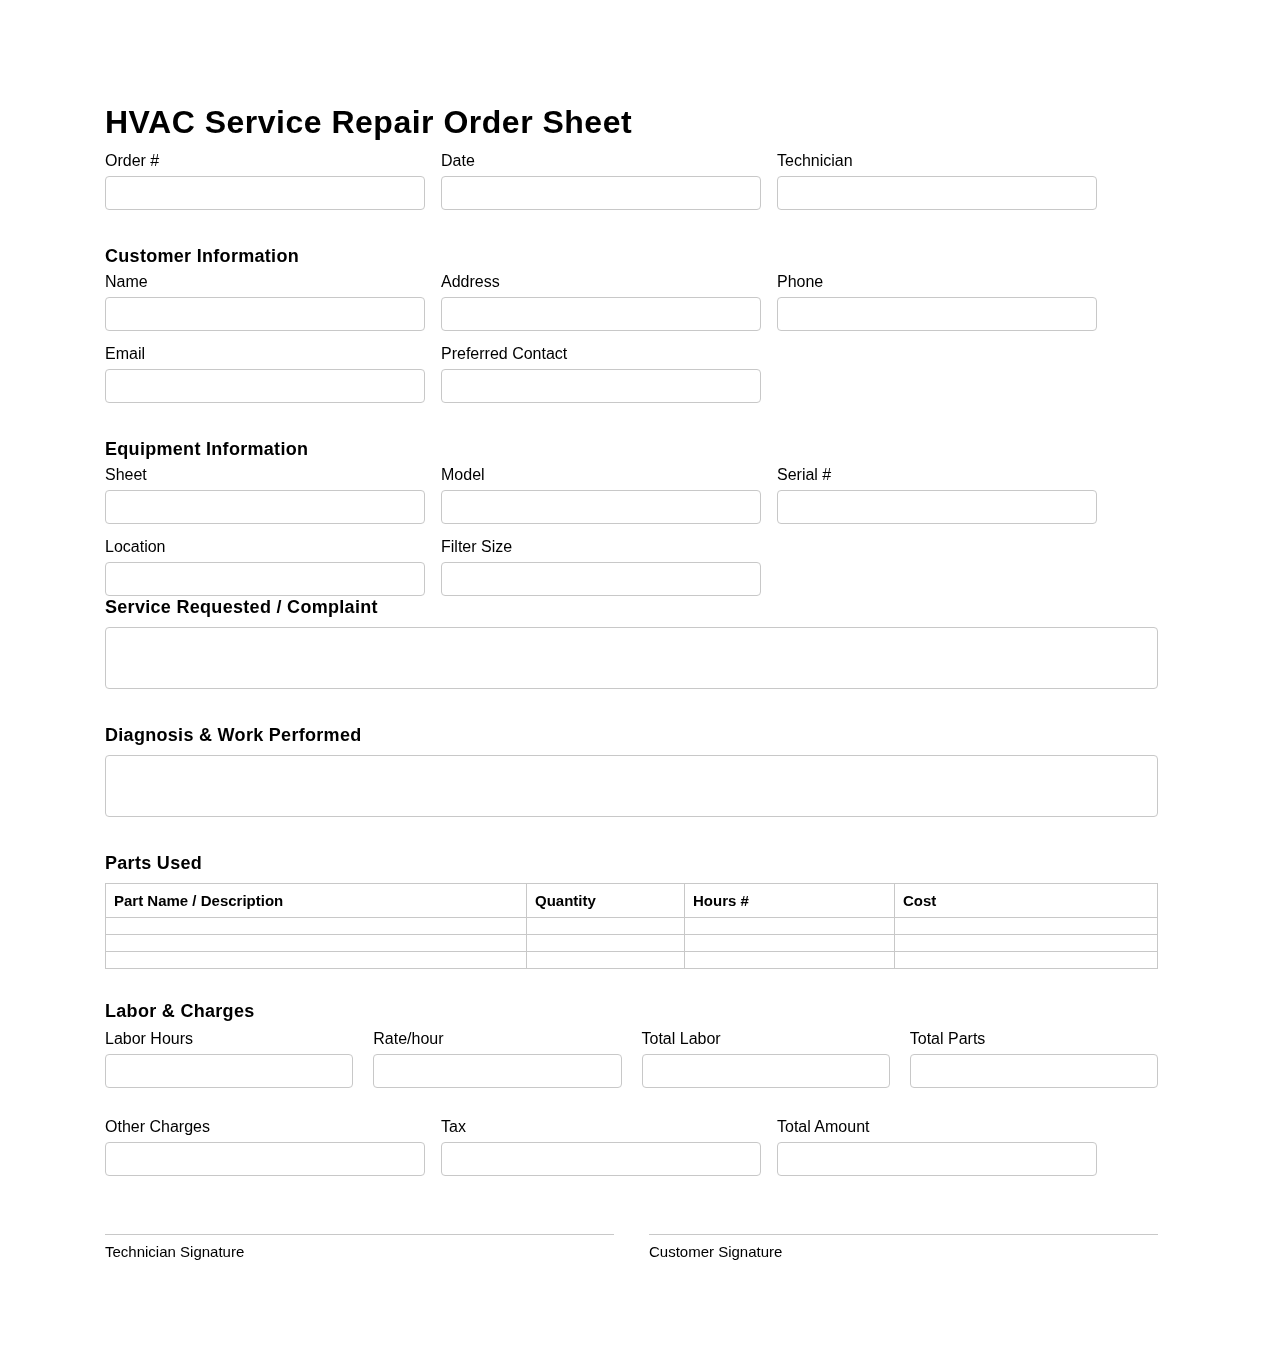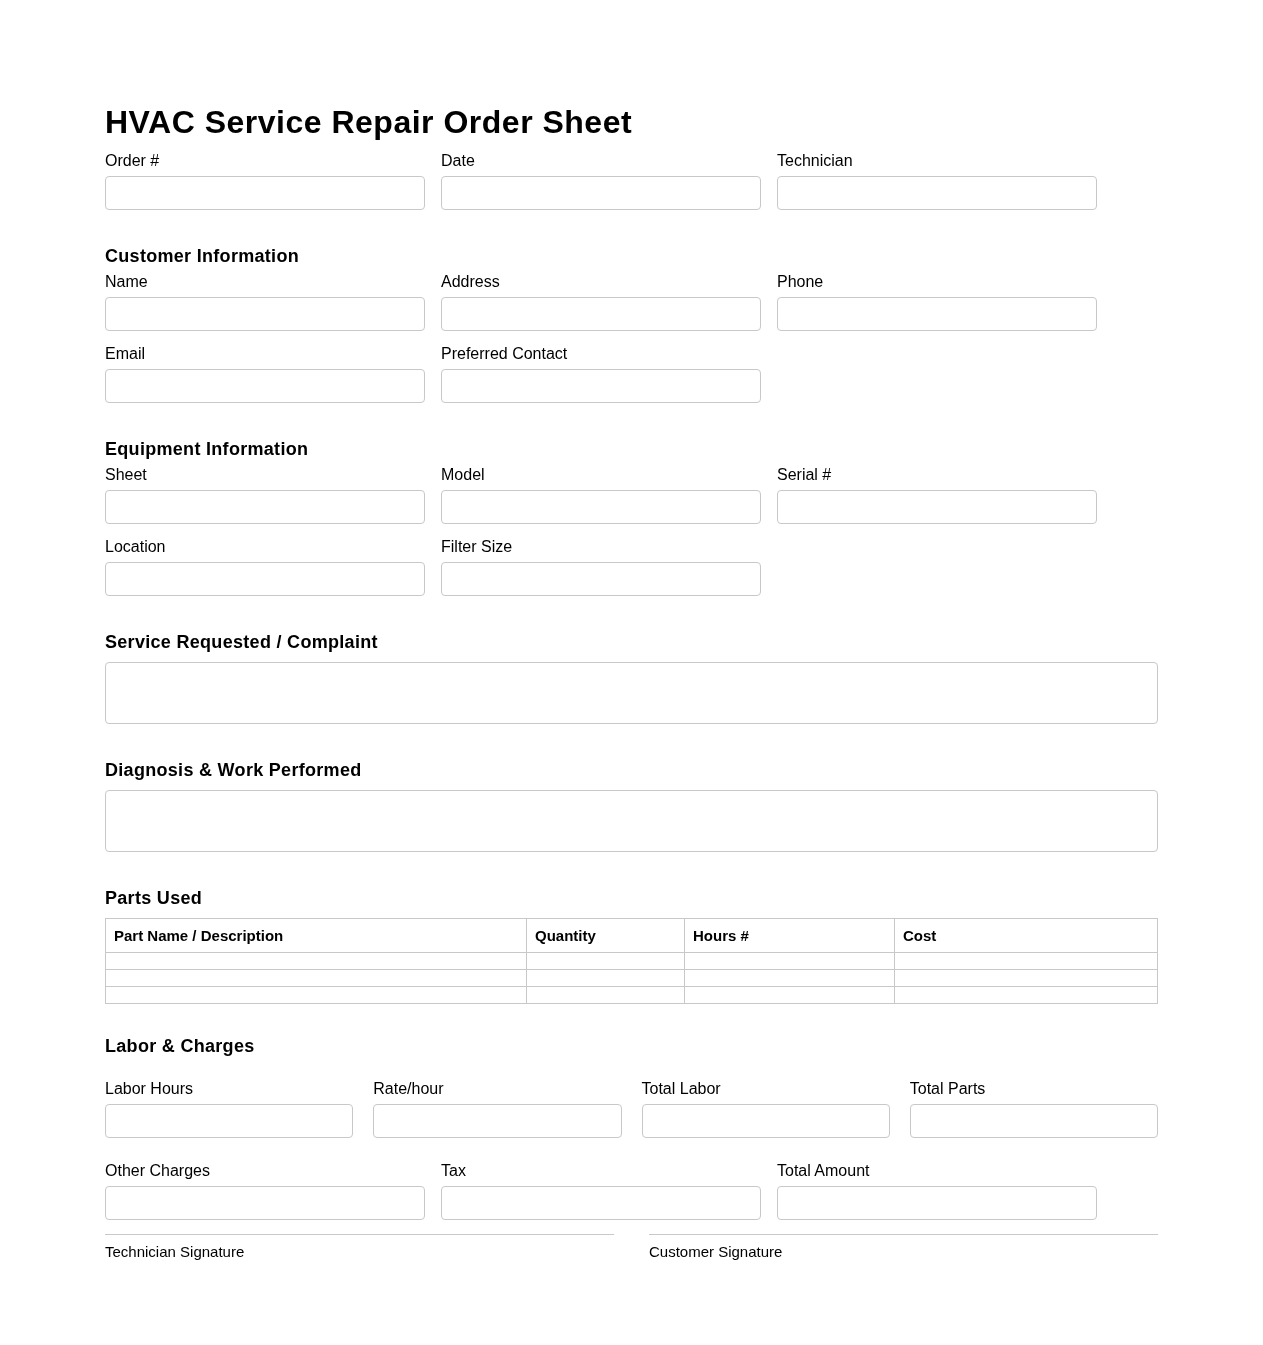--- a/index.html
+++ b/index.html
@@ -107,21 +107,21 @@
     <div class="field w3">
       <label>Location</label>
       <div class="input"></div>
     </div>
     <div class="field w3">
       <label>Filter Size</label>
       <div class="input"></div>
     </div>
   </div>
 
-  <h2 style="margin-top:35px;">Service Requested / Complaint</h2>
+  <h2 style="">Service Requested / Complaint</h2>
   <div class="textarea" style="margin-top:9px;"></div>
 
   <h2 style="margin-top:35px;">Diagnosis &amp; Work Performed</h2>
   <div class="textarea" style="margin-top:9px;"></div>
 
   <h2 style="margin-top:35px;">Parts Used</h2>
   <table class="parts" style="margin-top:9px;">
     <thead>
       <tr>
         <th style="width:421px;">Part Name / Description</th>
@@ -146,39 +146,39 @@
       <tr>
         <td></td>
         <td></td>
         <td></td>
         <td></td>
       </tr>
     </tbody>
   </table>
 
   <h2 style="margin-top:31px;">Labor &amp; Charges</h2>
-  <div class="row" style="margin-top:23px; gap:20px;">
+  <div class="row" style="margin-top:8px; gap:20px;">
     <div class="field w4">
       <label>Labor Hours</label>
       <div class="input"></div>
     </div>
     <div class="field w4">
       <label>Rate/hour</label>
       <div class="input"></div>
     </div>
     <div class="field w4">
       <label>Total Labor</label>
       <div class="input"></div>
     </div>
     <div class="field w4">
       <label>Total Parts</label>
       <div class="input"></div>
     </div>
   </div>
-  <div class="row" style="margin-top:24px;">
+  <div class="row" style="margin-top:30px;">
     <div class="field w3">
       <label>Other Charges</label>
       <div class="input"></div>
     </div>
     <div class="field w3">
       <label>Tax</label>
       <div class="input"></div>
     </div>
     <div class="field w3">
       <label>Total Amount</label>

